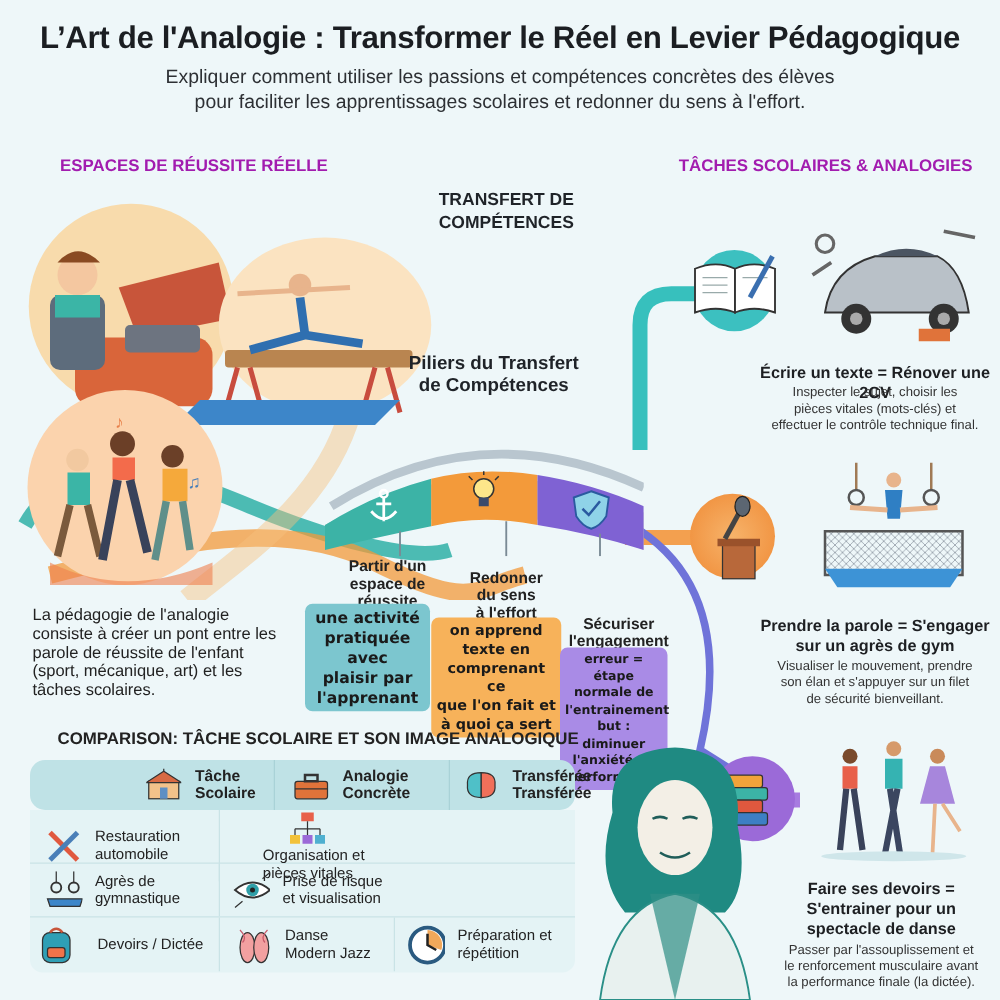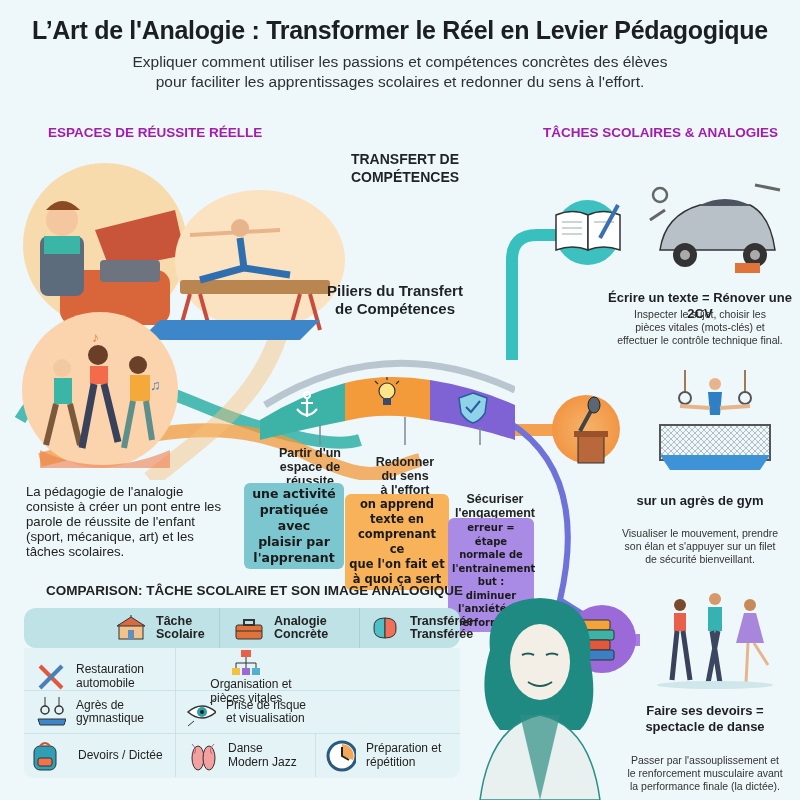--- a/index.html
+++ b/index.html
@@ -228,20 +228,21 @@
   <path d="M60 38 L 30 36 M 70 38 L 100 36" stroke="#e8b48c" stroke-width="4"></path>
   <rect x="10" y="55" width="110" height="35" fill="url(#net)" stroke="#555" stroke-width="2"></rect>
   <path d="M10 85 L 120 85 L 110 100 L 20 100 Z" fill="#3d93d6"></path>
   <defs>
       <pattern id="net" width="6" height="6" patternUnits="userSpaceOnUse">
         <path d="M0 0 L 6 6 M 6 0 L 0 6" stroke="#9aa4ad" stroke-width="0.7"></path>
       </pattern>
     </defs>
 </svg>
 <div class="abs analogy-title" style="left:605px;top:493px;width:190px;">
+  <div>Prendre la parole = S'engager</div>
   <div>sur un agrès de gym</div>
 </div>
 <div class="abs analogy-desc" style="left:612px;top:527px;width:176px;">
   <div>Visualiser le mouvement, prendre</div>
   <div>son élan et s'appuyer sur un filet</div>
   <div>de sécurité bienveillant.</div>
 </div>
 
 <div class="abs right-node" style="left:568px;top:605px;width:68px;height:68px;background:#9b6ad8;"></div>
 <svg class="abs" style="left:566px;top:612px;" width="60" height="60">
@@ -257,20 +258,21 @@
   <circle cx="65" cy="14" r="6" fill="#d69a6a"></circle>
     <rect x="58" y="22" width="14" height="24" fill="#35b3b2"></rect>
   <path d="M62 46 L 70 98 M 68 46 L 58 98" stroke="#3b4660" stroke-width="5"></path>
   <circle cx="100" cy="20" r="6" fill="#c98a5a"></circle>
     <path d="M94 28 L 106 28 L 114 58 L 86 58 Z" fill="#a786dc"></path>
   <path d="M98 58 L 96 98 M 104 58 L 118 80" stroke="#e8b48c" stroke-width="3"></path>
   <ellipse cx="65" cy="100" rx="58" ry="4" fill="#cfe6ea"></ellipse>
 </svg>
 <div class="abs analogy-title" style="left:625px;top:703px;width:160px;">
   <div>Faire ses devoirs =</div>
+  <div>S'entrainer pour un</div>
   <div>spectacle de danse</div>
 </div>
 <div class="abs analogy-desc" style="left:620px;top:754px;width:170px;">
   <div>Passer par l'assouplissement et</div>
   <div>le renforcement musculaire avant</div>
   <div>la performance finale (la dictée).</div>
 </div>
 
 <svg class="abs portrait" viewBox="0 0 140 210">
   <path d="M20 60 Q 15 10 70 8 Q 125 10 120 70 Q 130 120 110 140 L 30 140 Q 5 110 20 60 Z" fill="#1f8a82"></path>

